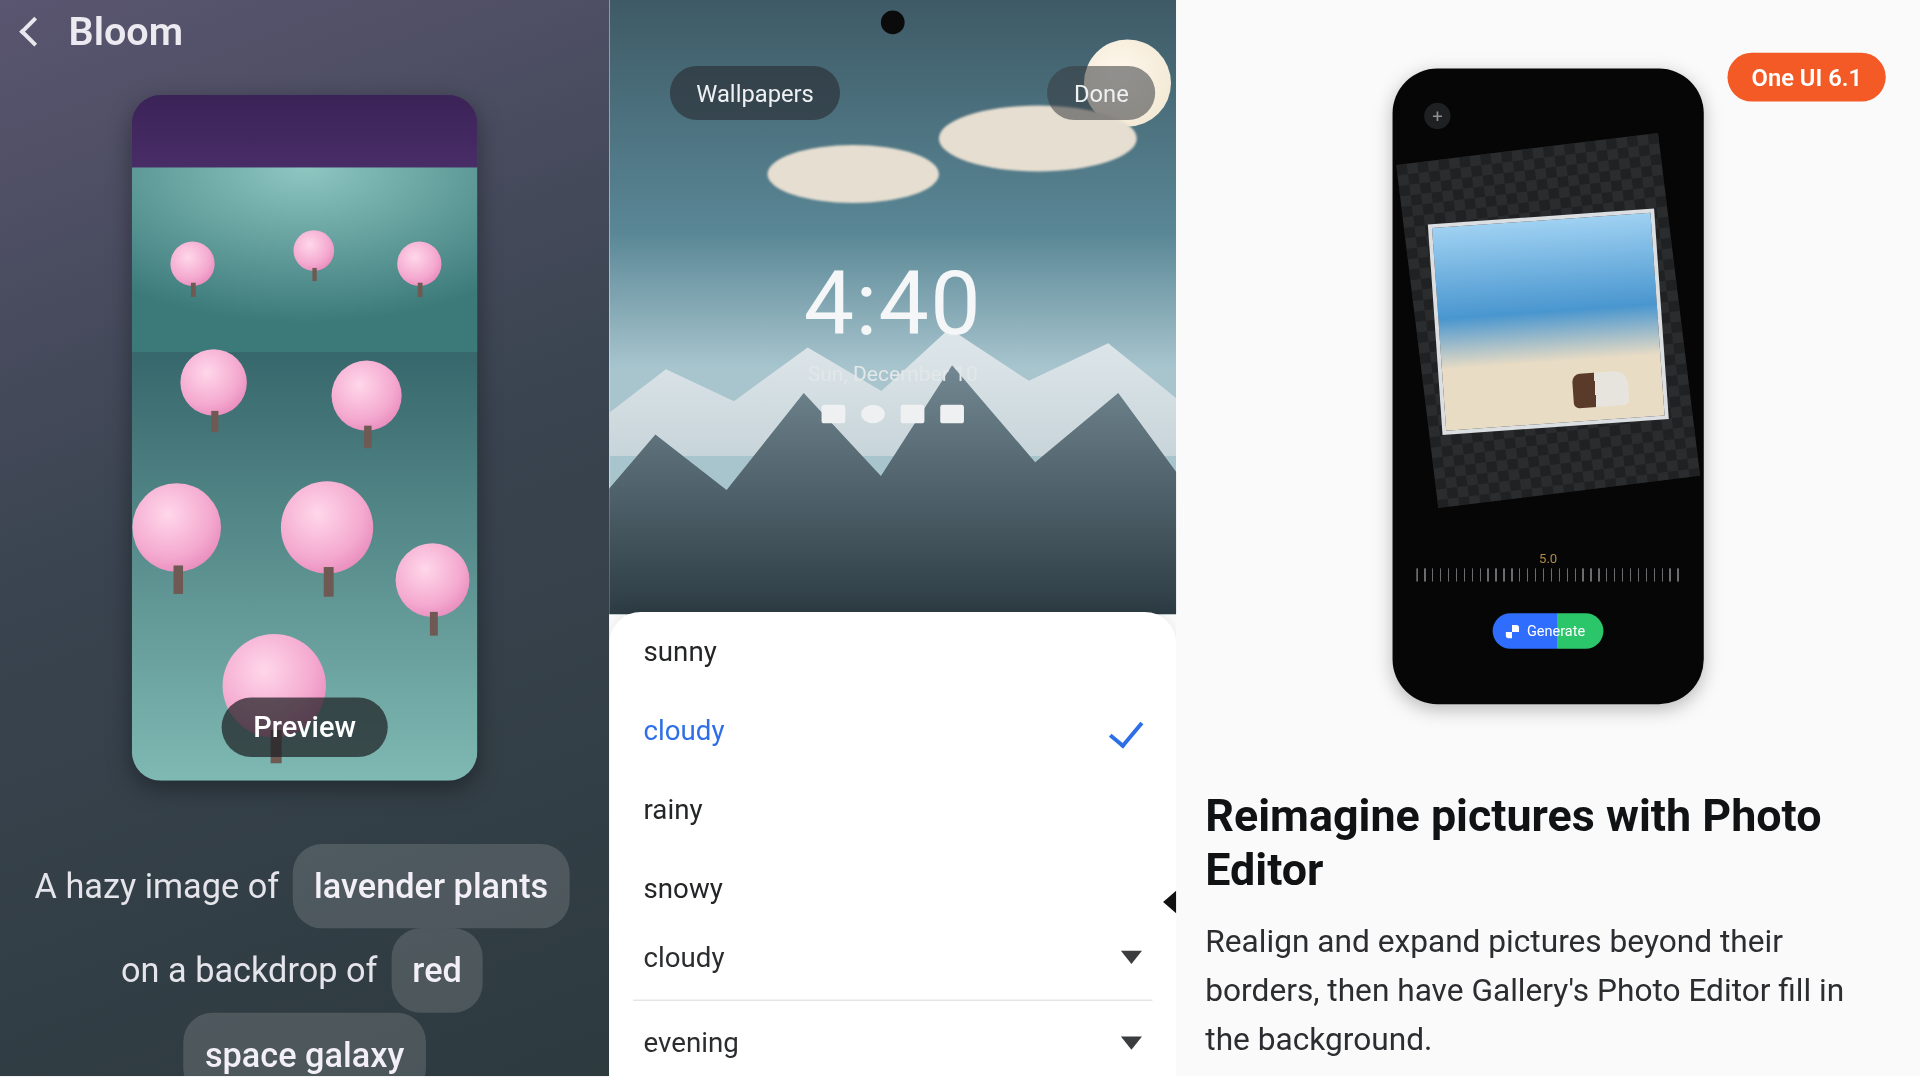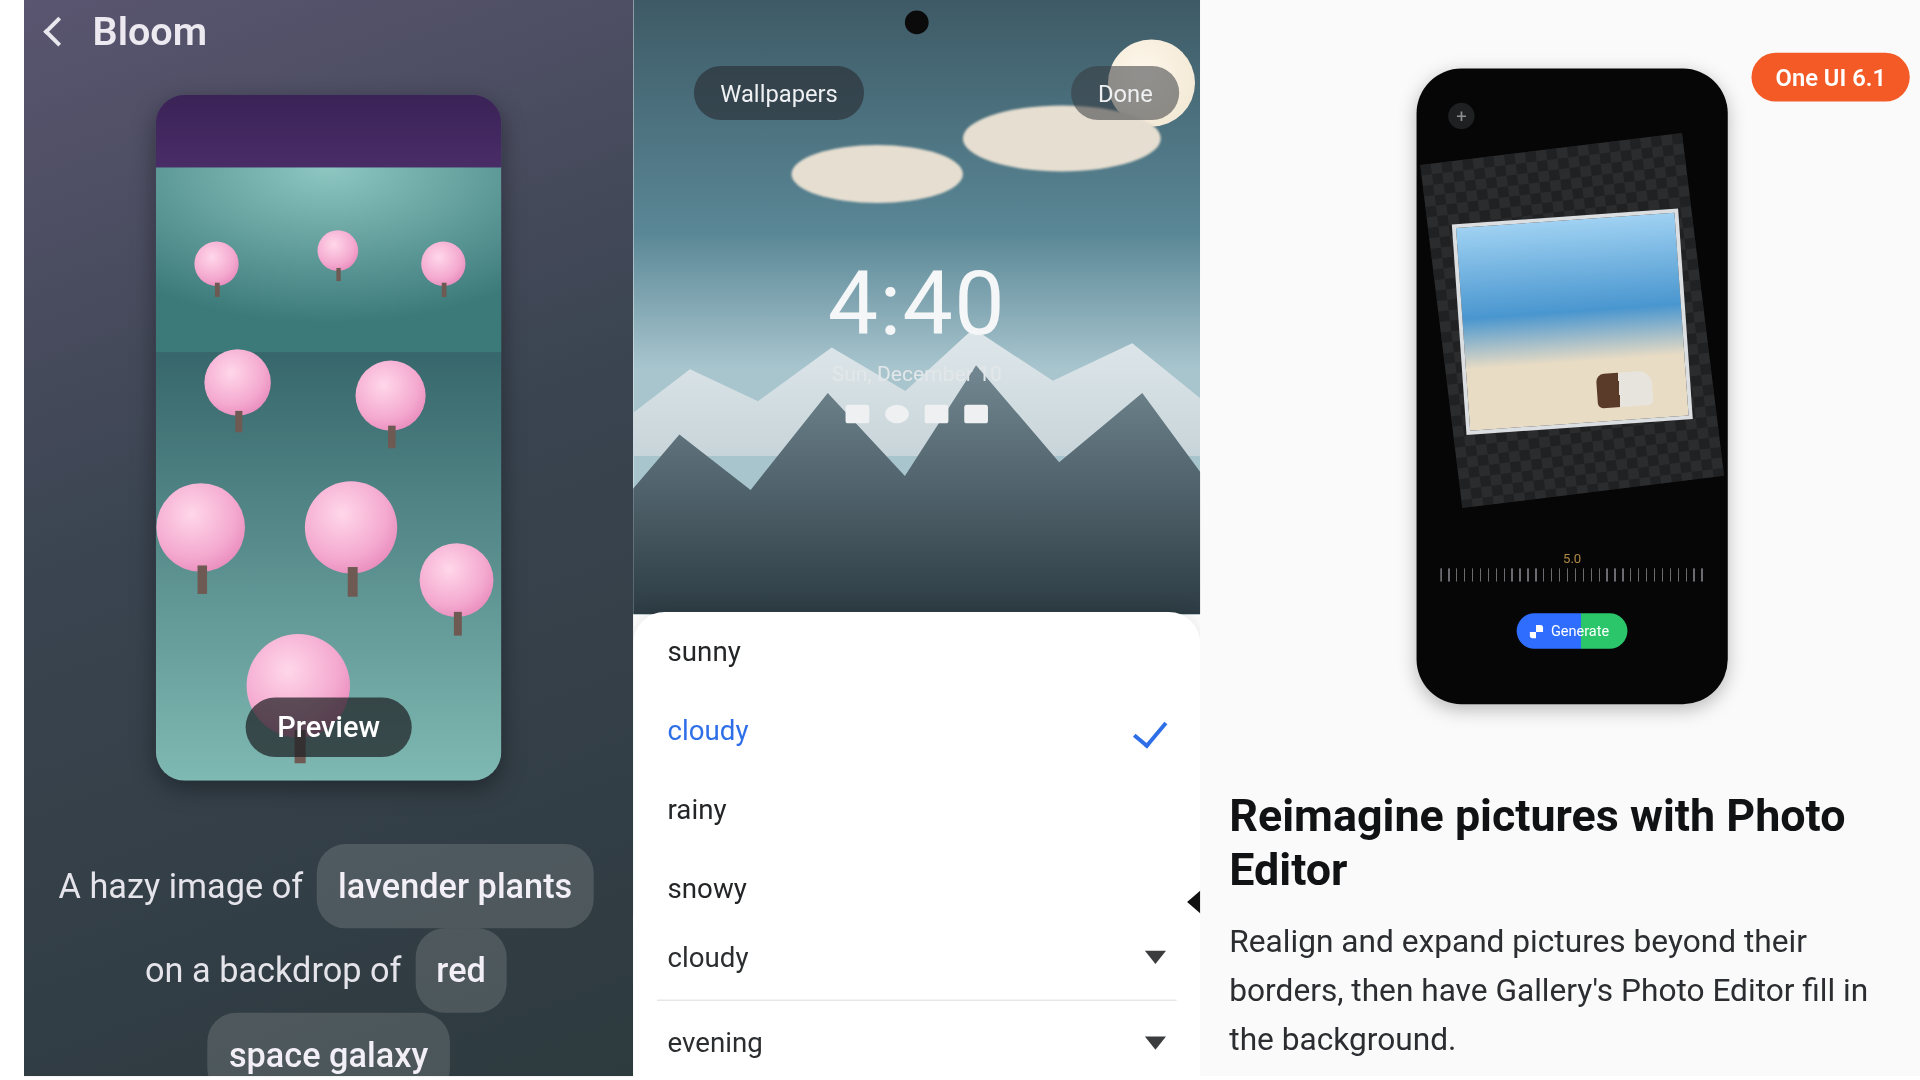--- a/index.html
+++ b/index.html
@@ -1,17 +1,17 @@
 <!DOCTYPE html>
 <html><head>
 <meta charset="utf-8">
 <style>
   * { margin: 0; padding: 0; box-sizing: border-box; font-family: -apple-system, BlinkMacSystemFont, "Segoe UI", Roboto, Arial, sans-serif; }
   html, body { width: 1920px; height: 1080px; overflow: hidden; }
-  .stage { width: 1920px; height: 1080px; transform-origin: top left; transform: scale(1); display: flex; padding-left: 24px; }
+  .stage { width: 1920px; height: 1080px; transform-origin: top left; transform: scale(1); display: flex; }
   
   .wrap { width: 1456px; height: 816px; transform: scale(1.3187); transform-origin: top left; display:flex;}
   .panel { height: 816px; position: relative; overflow: hidden; }
   .panel-left { width: 462px; background: linear-gradient(160deg,#5a5570 0%, #3a4450 45%, #2d3a3e 100%); color:#fff;}
   .panel-mid { width: 430px; background:#fff;}
   .panel-right { width: 564px; background:#fafafa; padding: 0 22px;}
   
   .back-row{display:flex;align-items:center;padding:6px 14px 0 18px;gap:18px;}
   .chev{width:16px;height:16px;border-left:3px solid #e8e8ee;border-bottom:3px solid #e8e8ee;transform:rotate(45deg);}
   .title-left{font-size:30px;font-weight:600;color:#eceaf0;}

